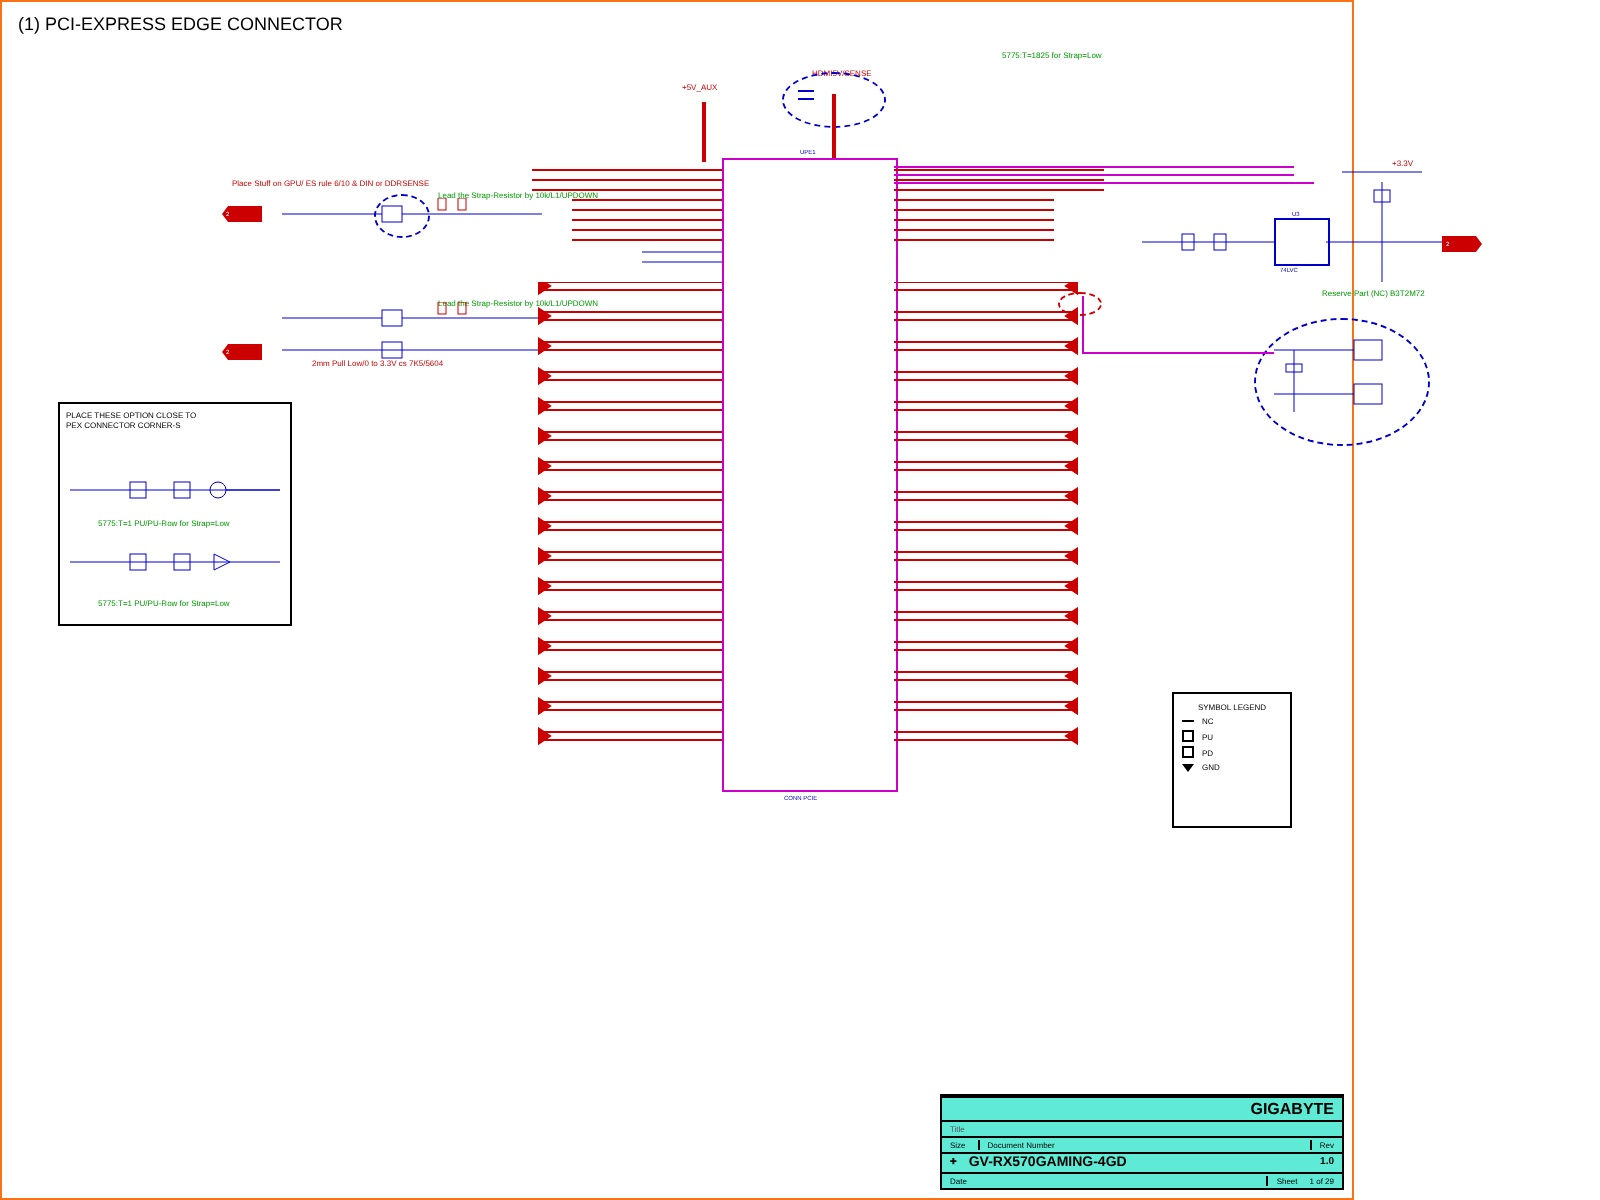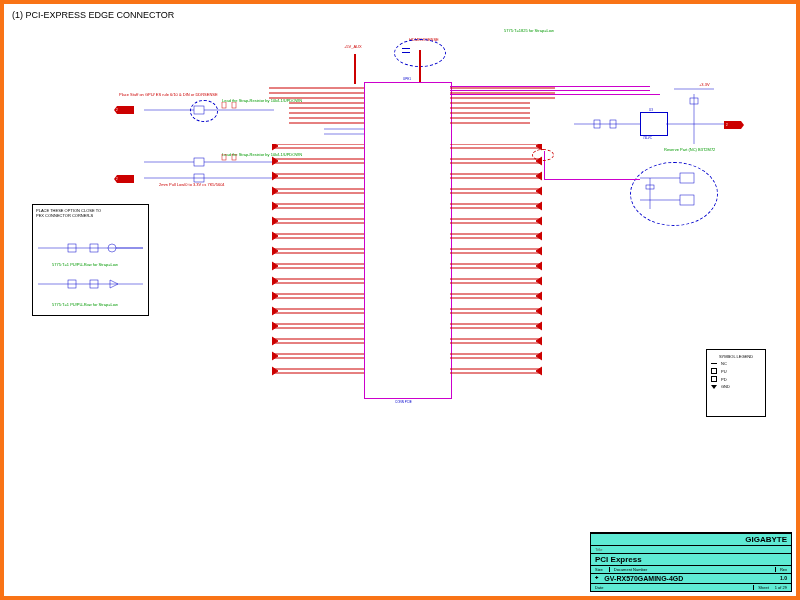--- a/index.html
+++ b/index.html
@@ -1,16 +1,16 @@
 <!DOCTYPE html>
 <html><head>
 <meta charset="utf-8">
 <style>
   html,body{margin:0;padding:0;width:800px;height:600px;background:#fff;font-family:Arial,Helvetica,sans-serif;overflow:hidden}
-  .sheet{position:relative;width:800px;height:600px;border:4px solid #f97316;box-sizing:border-box}
+  .sheet{position:relative;width:677px;height:600px;border:1px solid #f97316;box-sizing:border-box}
   .title{position:absolute;top:6px;left:8px;font-size:9px;font-weight:400;color:#000}
   .note{position:absolute;font-size:4px;white-space:pre}
   .green{color:#009900}
   .red{color:#cc0000}
   .black{color:#000}
   .bus-red{position:absolute;background:#cc0000}
   .wire-m{position:absolute;background:#cc00cc}
   .chip{position:absolute;border:1px solid #cc00cc;background:#fff}
   .chip span{position:absolute;font-size:3px;color:#0000cc}
   .offpage{position:absolute;width:18px;height:8px;background:#cc0000;clip-path:polygon(0 0,85% 0,100% 50%,85% 100%,0 100%);font-size:3px;color:#fff;line-height:8px;padding-left:2px}
@@ -359,23 +359,20 @@
       </div>
   </div>
 
   <div class="tblock" style="width:200px">
     <div class="row" style="justify-content:flex-end;font-weight:bold;font-size:8px">
         <span>GIGABYTE</span>
       </div>
     <div class="row">
         <span style="font-size:4px;color:#555">Title</span>
       </div>
-    <div class="row" style="font-weight:bold;font-size:8px">
-        <span>PCI Express</span>
-      </div>
     <div class="row" style="gap:6px">
       <span style="font-size:4px">Size</span>
       <span style="font-size:4px;border-left:1px solid #000;padding-left:4px">Document Number</span>
       <span style="font-size:4px;border-left:1px solid #000;padding-left:4px;margin-left:auto">Rev</span>
     </div>
     <div class="row" style="gap:6px;font-weight:bold;font-size:7px">
       <span style="font-size:4px">✚</span>
       <span>GV-RX570GAMING-4GD</span>
       <span style="margin-left:auto;font-size:5px">1.0</span>
     </div>

